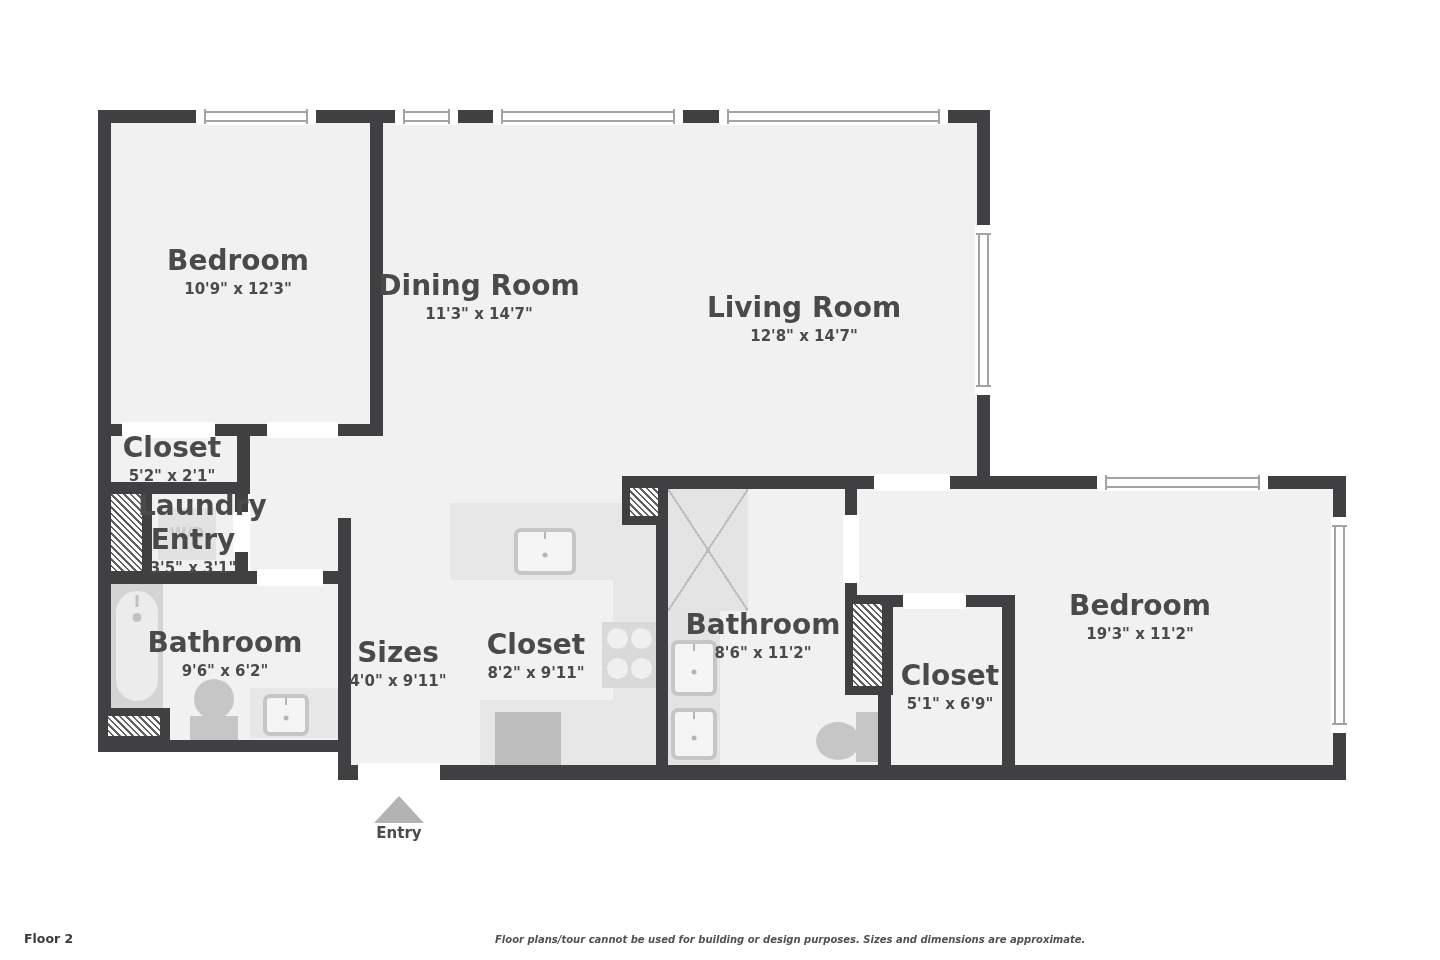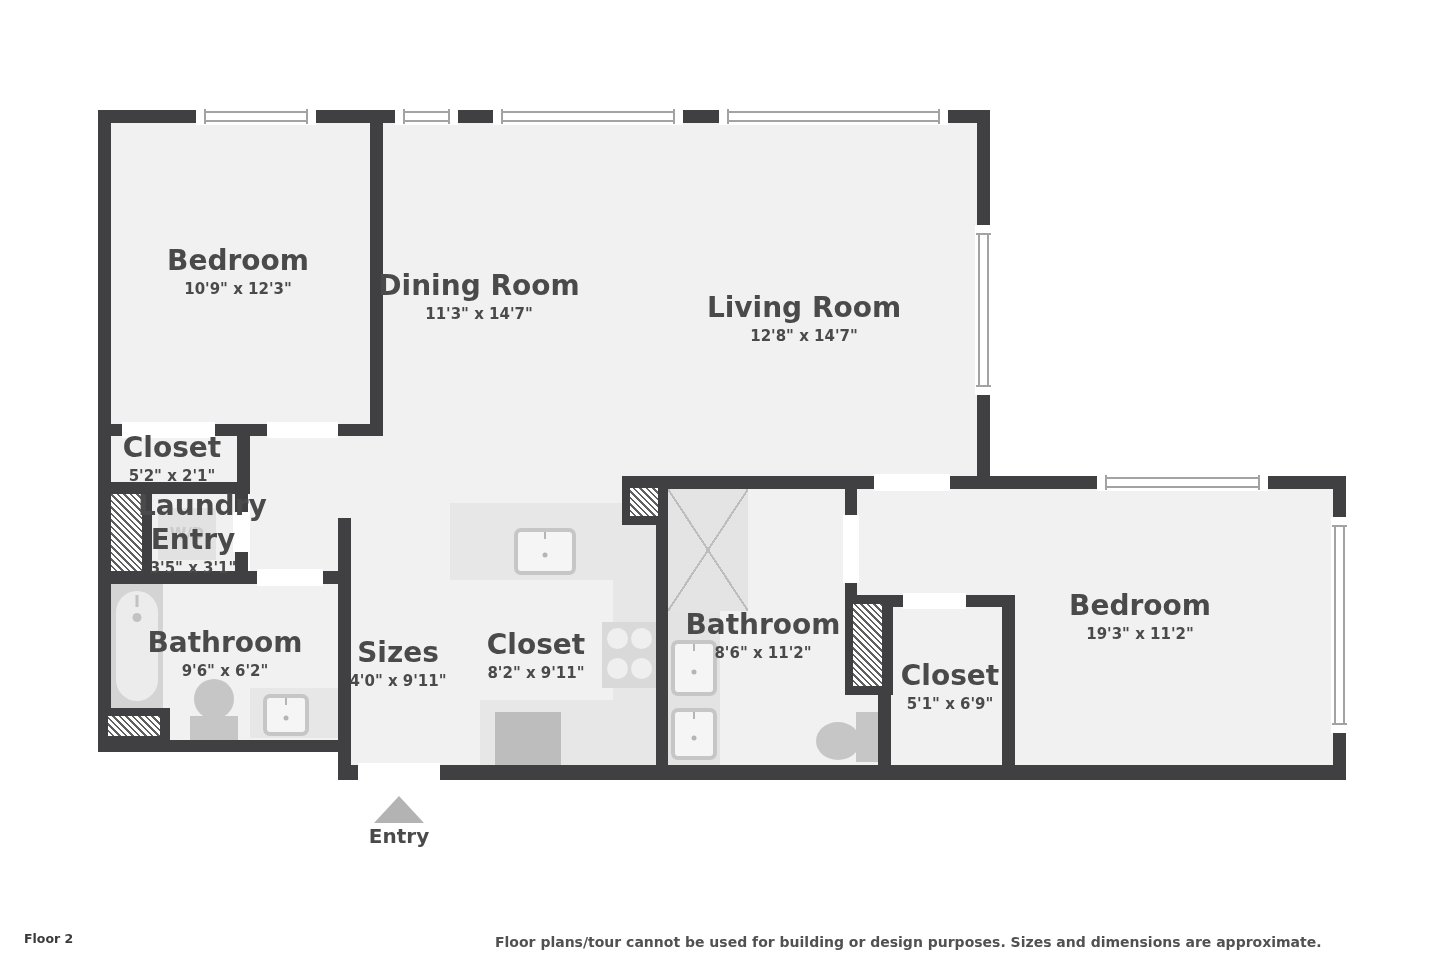--- a/index.html
+++ b/index.html
@@ -28,24 +28,24 @@
   .sink{position:absolute;background:#f5f5f5;border:4px solid #c6c6c6;border-radius:7px;z-index:2;box-sizing:border-box;}
   .sink::after{content:"";position:absolute;width:5px;height:5px;border-radius:50%;background:#b5b5b5;
     left:50%;top:58%;transform:translate(-50%,-50%);}
   .sink::before{content:"";position:absolute;width:2px;height:7px;background:#b5b5b5;left:50%;top:0;transform:translateX(-50%);}
   .burner{position:absolute;width:21px;height:21px;border-radius:50%;background:#efefef;}
   .room-label{position:absolute;transform:translate(-50%,-50%);text-align:center;color:#4a4a4a;z-index:5;white-space:nowrap;}
   .room-label .nm{font-size:28px;font-weight:700;line-height:1.22;}
   .room-label .dm{font-size:15px;font-weight:700;margin-top:2px;}
   .wrap{white-space:normal;width:110px;}
   .footer-text{position:absolute;color:#3a3a3a;font-size:12.5px;font-weight:700;z-index:5;}
-  .disclaimer{position:absolute;color:#515151;font-size:14px;font-weight:700;z-index:5;}
+  .disclaimer{position:absolute;color:#515151;font-size:10px;font-weight:700;z-index:5;font-style:italic;}
   .entry-tri{position:absolute;width:0;height:0;border-left:25px solid transparent;
     border-right:25px solid transparent;border-bottom:27px solid #b3b3b3;z-index:5;}
-  .entry-label{position:absolute;transform:translateX(-50%);color:#4a4a4a;font-size:20px;font-weight:700;z-index:5;}
+  .entry-label{position:absolute;transform:translateX(-50%);color:#4a4a4a;font-size:15px;font-weight:700;z-index:5;}
   .wd-box{position:absolute;background:#e2e2e2;z-index:2;display:flex;align-items:center;justify-content:center;
     color:#cbcbcb;font-size:15px;font-weight:700;}
   .tub{position:absolute;background:#d4d4d4;z-index:2;}
   .tub-inner{position:absolute;left:5px;top:7px;right:5px;bottom:7px;background:#ececec;border-radius:22px;}
   .tub-drain{position:absolute;width:9px;height:9px;border-radius:50%;background:#c2c2c2;left:50%;top:22px;transform:translateX(-50%);}
   .tub-faucet{position:absolute;width:3px;height:12px;background:#c2c2c2;left:50%;top:4px;transform:translateX(-50%);}
   .toilet-round{position:absolute;border-radius:50%;background:#c6c6c6;z-index:2;}
   .toilet-base{position:absolute;background:#c6c6c6;z-index:2;}
   .appliance{position:absolute;background:#bdbdbd;z-index:2;}
 </style>

